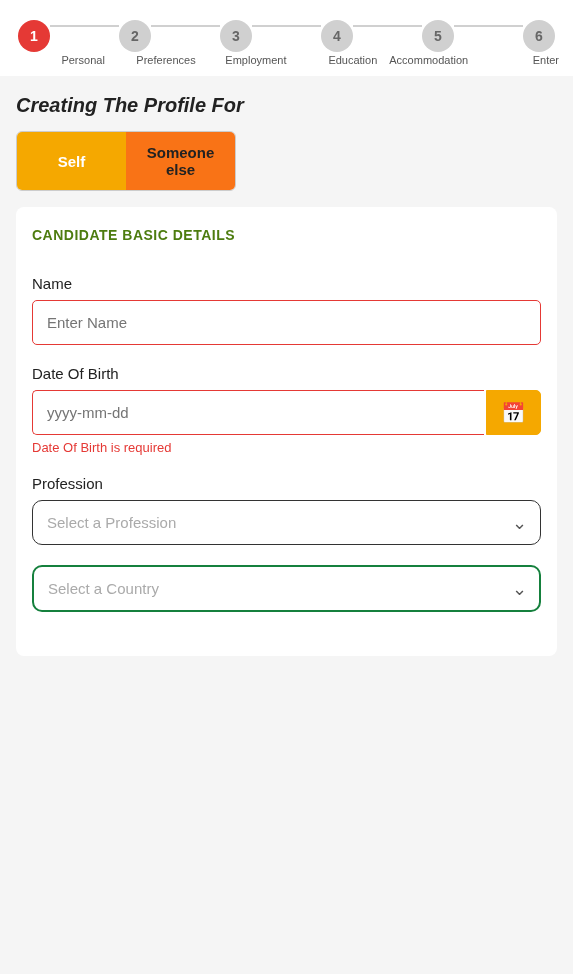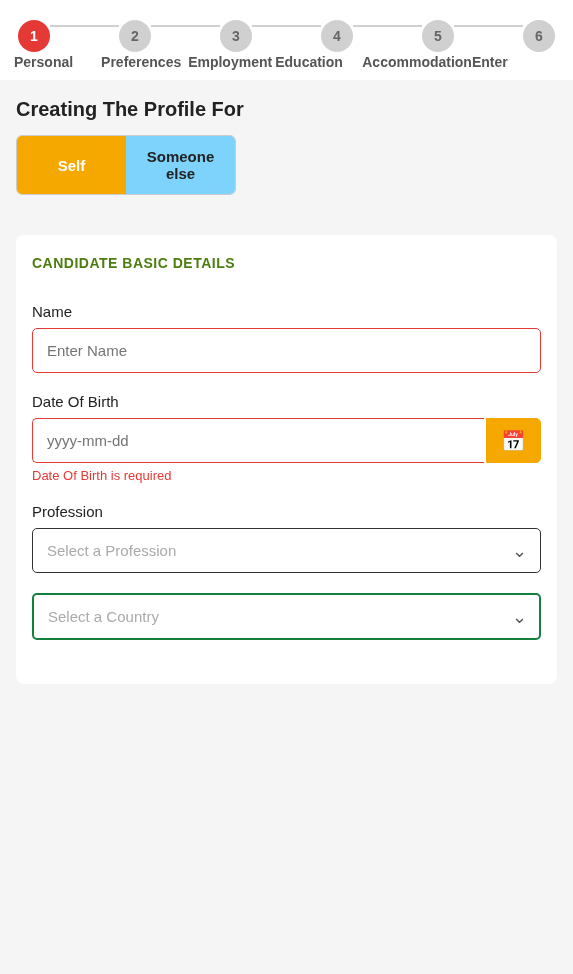--- a/index.html
+++ b/index.html
@@ -68,58 +68,58 @@
 
     .labels-row {
       display: flex;
       width: 100%;
       justify-content: space-between;
       padding: 0 4px;
       margin-top: 2px;
     }
 
     .step-label-text {
-      font-size: 14px;
+      font-size: 11px;
       color: #555;
-      text-align: left;
+      text-align: right;
       flex: 1;
-      font-weight: bold;
     }
 
     
     .main-content {
       padding: 18px 16px 20px 16px;
     }
 
     .section-title {
       font-size: 20px;
       font-weight: bold;
       color: #222;
       margin-bottom: 14px;
+      font-style: italic;
     }
 
     
     .toggle-group {
       display: flex;
       border: 1.5px solid #ccc;
       border-radius: 6px;
       overflow: hidden;
       width: 220px;
-      margin-bottom: 40px;
+      margin-bottom: 16px;
     }
 
     .toggle-btn {
       flex: 1;
       padding: 12px 20px;
       font-size: 15px;
       font-weight: 600;
       cursor: pointer;
       border: none;
       outline: none;
-      background: #7dd3fc;
+      background: #f97316;
       color: #222;
     }
 
     .toggle-btn.active {
       background: #f5a800;
       color: #fff;
     }
 
     
     .avatar-hint {
@@ -213,21 +213,21 @@
     .select-wrapper {
       position: relative;
       width: 100%;
     }
 
     .field-select {
       width: 100%;
       padding: 13px 40px 13px 14px;
       font-size: 15px;
       border: 1.5px solid #333;
-      border-radius: 5px;
+      border-radius: 10px;
       outline: none;
       color: #aaa;
       background: #fff;
       appearance: none;
       -webkit-appearance: none;
       cursor: pointer;
     }
 
     .field-select.yellow-border {
       border: 2px solid #15803d;

